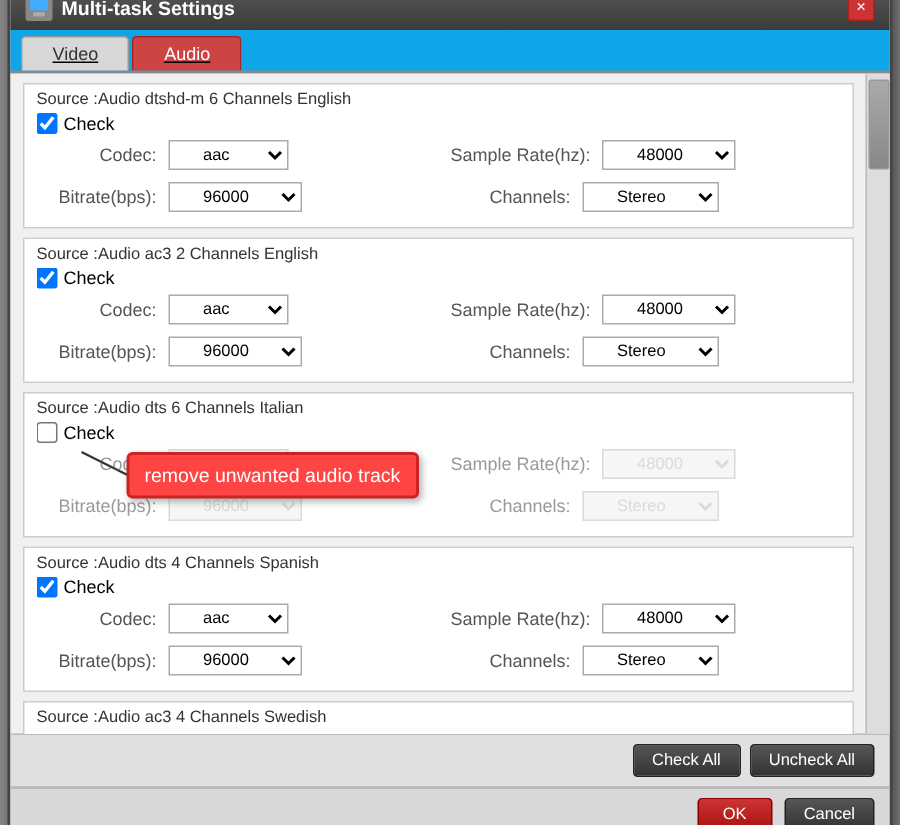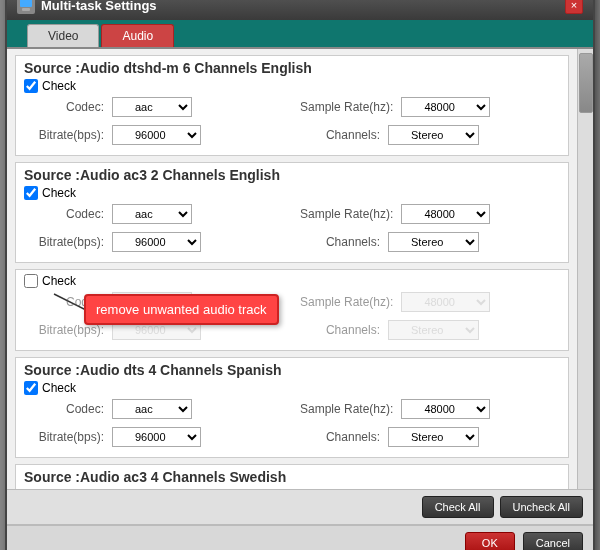--- a/index.html
+++ b/index.html
@@ -56,25 +56,26 @@
       width: 18px;
       height: 18px;
       cursor: pointer;
       font-size: 11px;
       display: flex;
       align-items: center;
       justify-content: center;
       border-radius: 2px;
     }
     .tabs {
-      background: #0f766e;
-      display: flex;
-      padding: 4px 20px 0;
+      background: #0ea5e9;
+      display: flex;
+      padding: 4px 7px 0;
       gap: 2px;
       border-bottom: 2px solid #888;
+      text-decoration: underline;
     }
     .tab {
       padding: 4px 20px;
       cursor: pointer;
       border: 1px solid #999;
       border-bottom: none;
       border-radius: 3px 3px 0 0;
       font-size: 12px;
       background: #d8d8d8;
       color: #333;
@@ -111,22 +112,22 @@
       margin-top: 4px;
       cursor: pointer;
     }
     .audio-section {
       border: 1px solid #ccc;
       background: #fff;
       margin-bottom: 6px;
       padding: 4px 8px 6px;
     }
     .section-header {
-      font-weight: bold;
-      font-size: 14px;
+      font-weight: normal;
+      font-size: 11px;
       color: #333;
       margin-bottom: 3px;
     }
     .check-row {
       display: flex;
       align-items: center;
       gap: 4px;
       margin-bottom: 4px;
     }
     .check-row input[type="checkbox"] {
@@ -330,20 +331,21 @@
               <span class="field-label">Channels:</span>
               <select class="field-select">
                 <option>Stereo</option>
               </select>
             </div>
           </div>
         </div>
       </div>
 
       <div class="audio-section">
+        <div class="section-header">Source :Audio  dts  6 Channels  Italian</div>
         <div class="tooltip-overlay">
           <div class="check-row">
             <input type="checkbox" style="">
             <span>Check</span>
           </div>
 
           <svg style="position:absolute;left:30px;top:20px;width:60px;height:30px;overflow:visible;pointer-events:none;">
             <line x1="0" y1="0" x2="50" y2="25" stroke="#333" stroke-width="1.5" marker-end="url(#arr)"></line>
             <defs>
               <marker id="arr" markerWidth="6" markerHeight="6" refX="3" refY="3" orient="auto">

